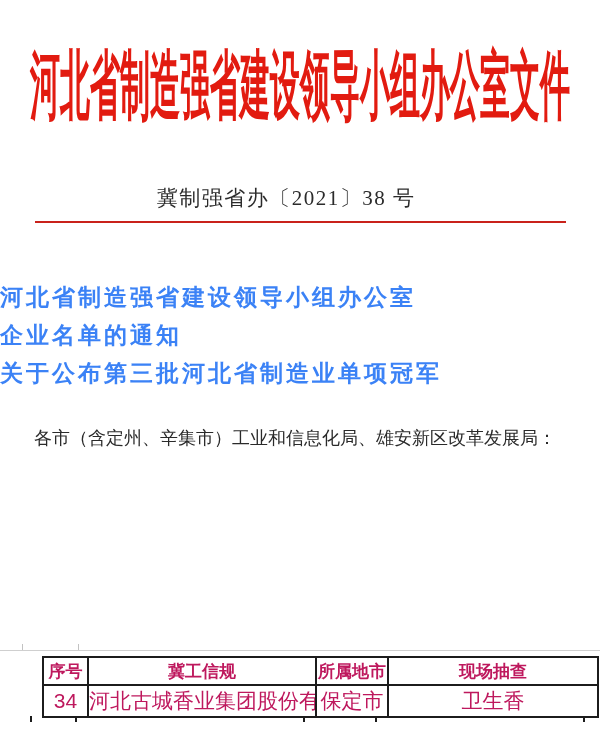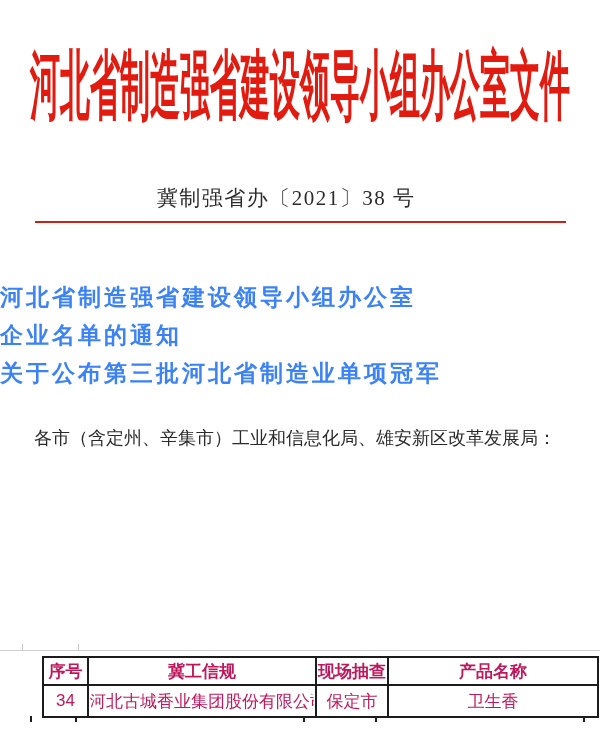--- a/index.html
+++ b/index.html
@@ -122,23 +122,22 @@
     overflow: hidden;
     white-space: nowrap;
   }
   table.roster th {
     height: 26px;
     font-size: 17px;
     font-weight: bold;
   }
   table.roster td {
     height: 30px;
-    font-size: 17px;
+    font-size: 21px;
     font-weight: normal;
-    border-radius: 16px;
   }
   .col-seq  { width: 45px; }
   .col-ent  { width: 228px; }
   .col-city { width: 72px; }
   .col-prod { width: 210px; }
 
   
   .stub {
     position: absolute;
     top: 716px;
@@ -181,22 +180,22 @@
     <colgroup>
       <col class="col-seq">
       <col class="col-ent">
       <col class="col-city">
       <col class="col-prod">
     </colgroup>
     <thead>
       <tr>
         <th>序号</th>
         <th>冀工信规</th>
+        <th>所属地市</th>
         <th>现场抽查</th>
-        <th>产品名称</th>
       </tr>
     </thead>
     <tbody>
       <tr>
         <td>34</td>
         <td>河北古城香业集团股份有限公司</td>
         <td>保定市</td>
         <td>卫生香</td>
       </tr>
     </tbody>

